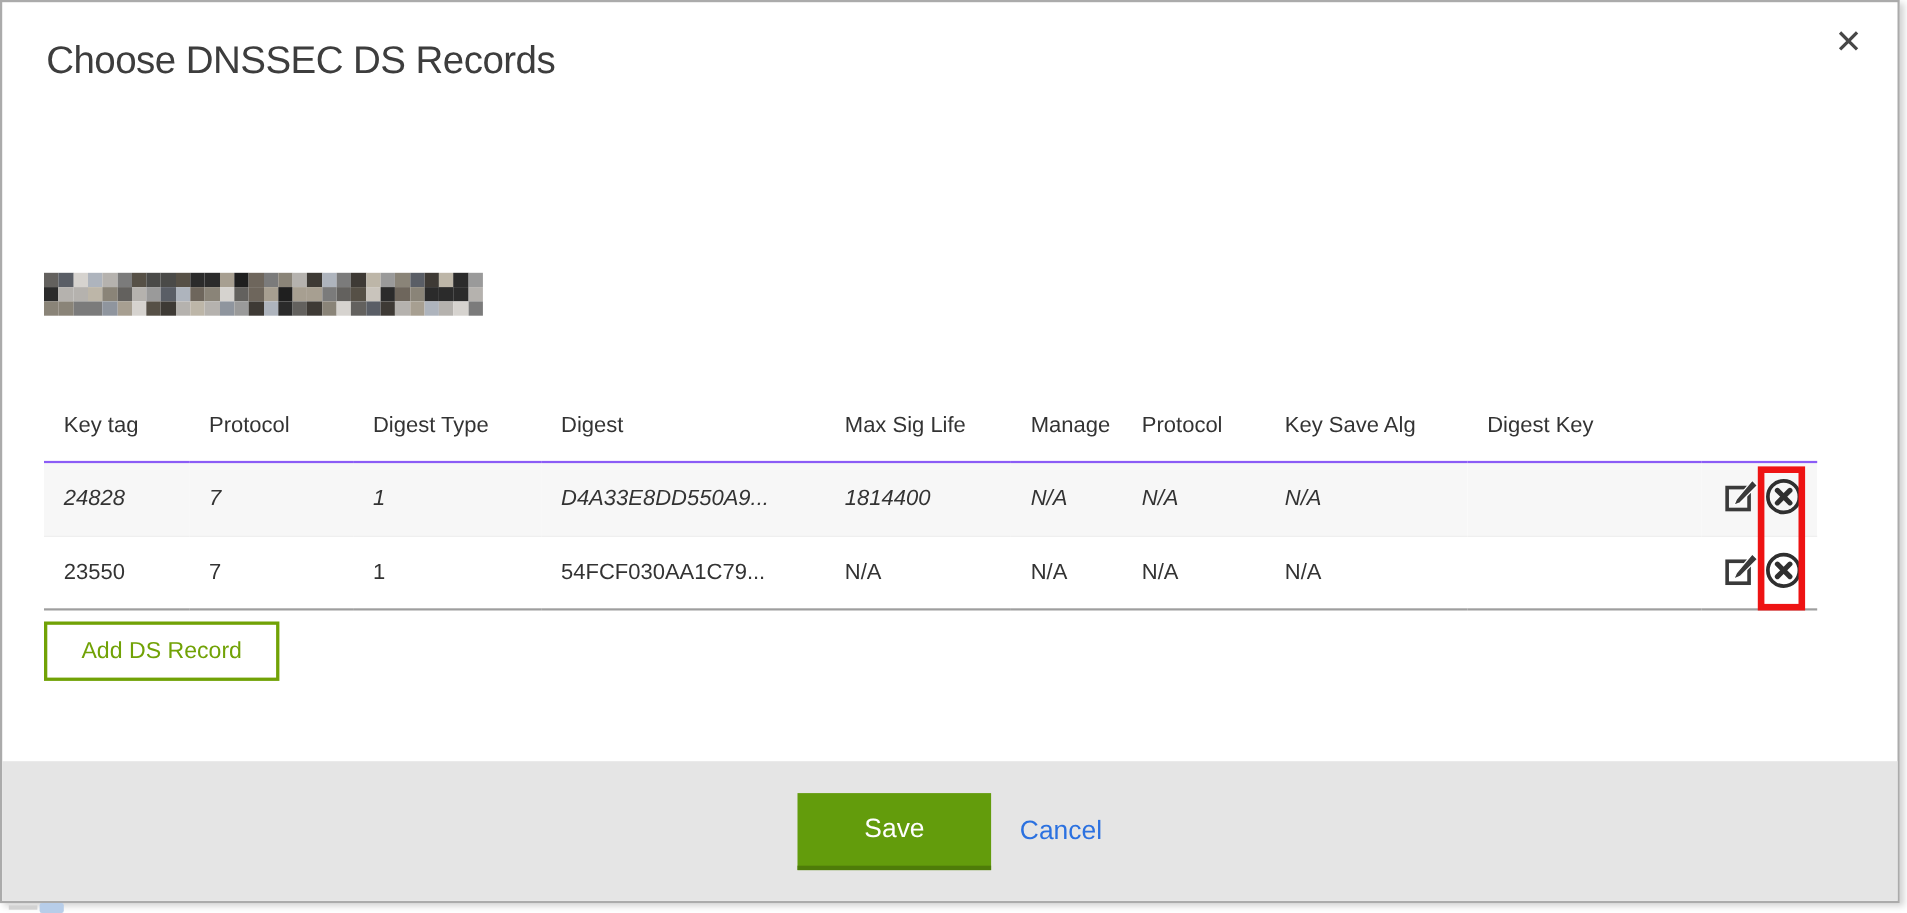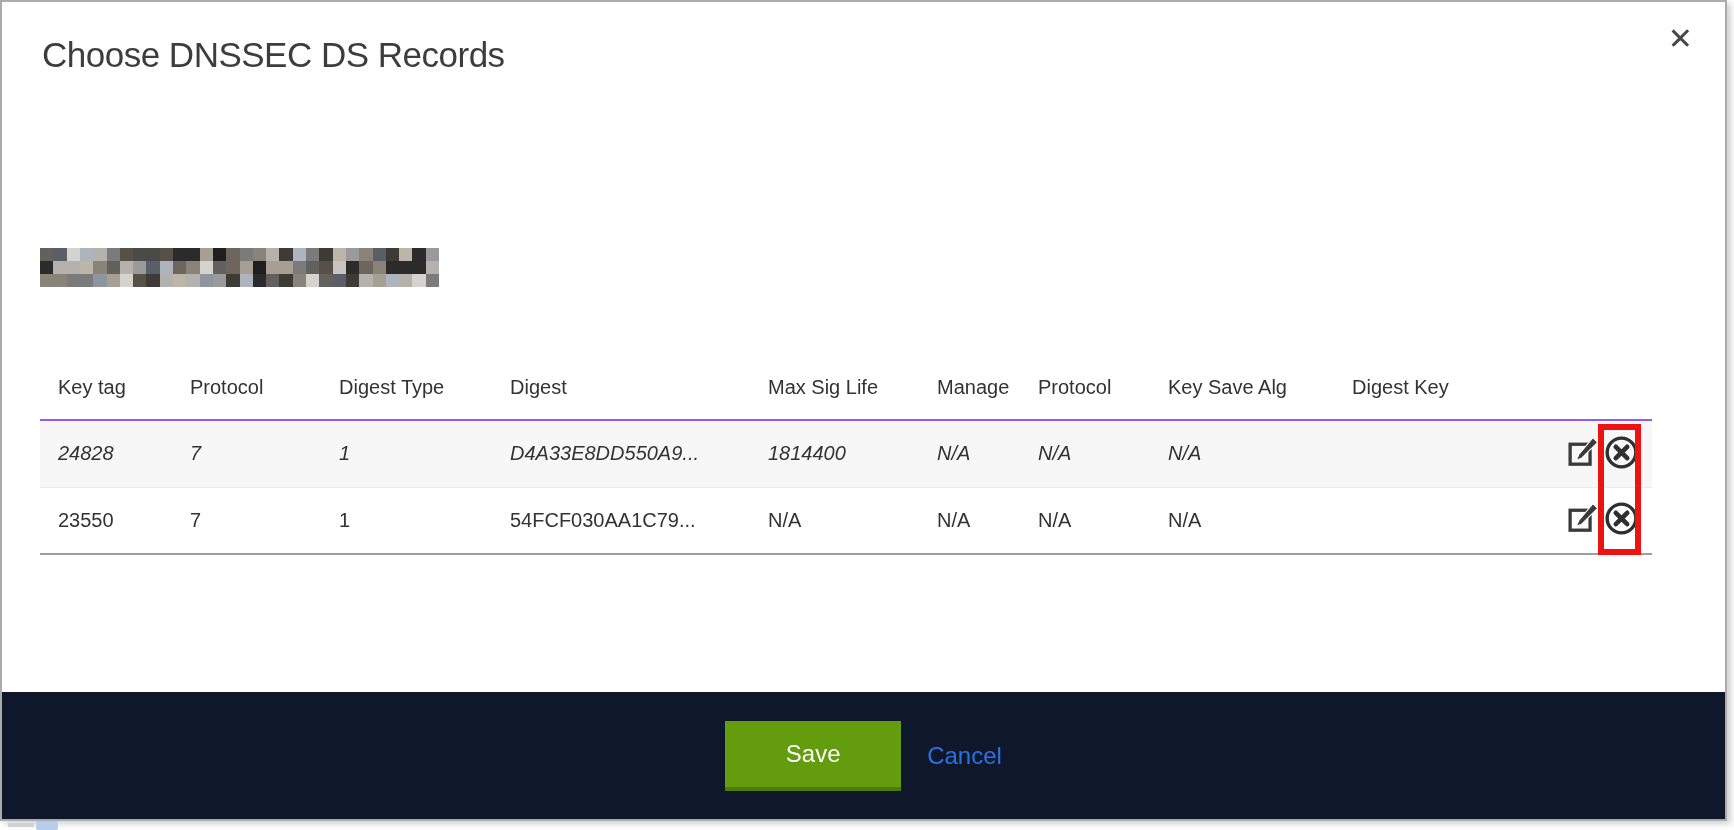--- a/index.html
+++ b/index.html
@@ -77,21 +77,21 @@
     background: #fff;
     border: 3px solid #71a206;
     color: #71a206;
     font-size: 21px;
     display: flex; align-items: center; justify-content: center;
     cursor: pointer;
   }
 
   .modal-footer {
     position: absolute; left: 0; bottom: 0; width: 100%; height: 127px;
-    background: #0f172a;
+    background: #e5e5e5;
     display: flex; align-items: center; justify-content: center; gap: 26px;
   }
   .save-btn {
     width: 176px; height: 70px;
     background: #639c0c;
     border: none; border-bottom: 4px solid #4e7c09;
     color: #ffffff; font-size: 24px;
     font-family: "Liberation Sans", sans-serif;
     display: flex; align-items: center; justify-content: center;
     cursor: pointer;
@@ -297,20 +297,21 @@
               </span>
             </span>
           </td>
         </tr>
       </tbody>
     </table>
   </div>
 
   <div class="annotation-box"></div>
 
+  <div class="add-ds-btn">Add DS Record</div>
 
   <div class="modal-footer">
     <button class="save-btn">Save</button>
     <a class="cancel-link">Cancel</a>
   </div>
 
 </div>
 
 <div class="below-smudge-gray"></div>
 <div class="below-smudge-blue"></div>

